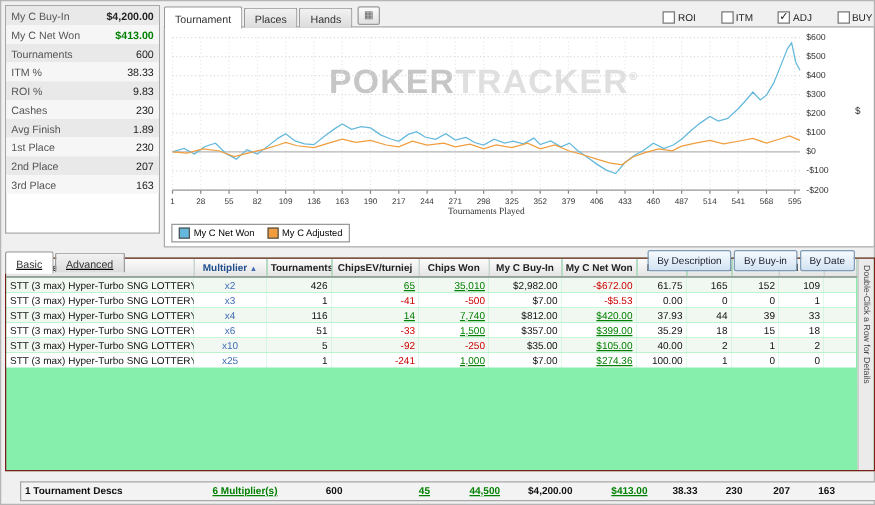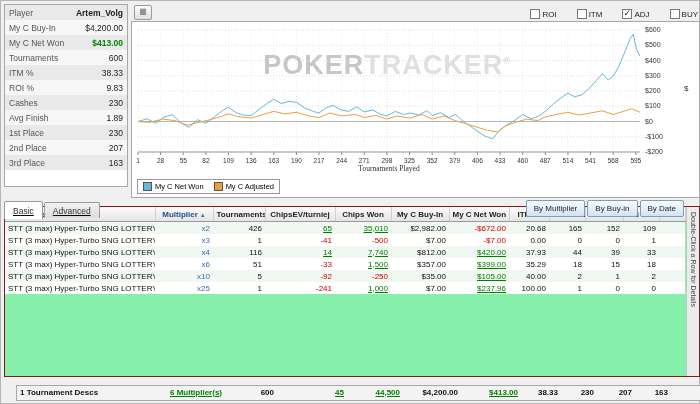--- a/index.html
+++ b/index.html
@@ -71,43 +71,39 @@
     overflow:hidden;padding:0 3px;background:linear-gradient(#fcfcfc,#e4e4e4);
     border-right:1px solid #d0d0d0;border-bottom:1px solid #9a9a9a;}
   th.mult-h{color:#1f4e8c;}
   .sort-arrow{color:#3f6cb4;font-size:6px;margin-left:2px;}
   td{height:12px;font-size:8px;padding:0 3px;white-space:nowrap;overflow:hidden;color:#111;}
   #results-table tbody tr:nth-child(odd){background:#f1f7f1;}
   #results-table tbody tr:nth-child(even){background:#fff;}
   .al{text-align:left;}.ar{text-align:right;}.ac{text-align:center;}
   .pos{color:var(--pos);text-decoration:underline;}
   .neg{color:var(--neg);}
-  .mult{color:var(--mult);}
+  .mult{color:var(--mult);text-align:center;}
   .strip{position:absolute;right:0;top:0;bottom:0;width:12px;background:#ebebeb;
     border-left:1px solid #c5c5c5;display:flex;justify-content:center;}
   .strip span{writing-mode:vertical-rl;font-size:7px;color:#444;margin-top:5px;white-space:nowrap;}
 
   
   .totals{position:absolute;left:3px;bottom:2px;width:694px;height:14px;
     background:#f3f3f3;border:1px solid #a8a8a8;overflow:hidden;margin-left:12px;}
   #totals-table{width:680px;}
   #totals-table td{font-weight:bold;height:12px;overflow:visible;}
 </style>
 </head>
 <body>
 
 <div class="app">
 
   <aside class="overview">
     <div id="ov-rows">
         <div class="ov-row">
-          <span class="lbl">Player</span>
-          <span class="val">Artem_Volg</span>
-        </div>
-        <div class="ov-row">
           <span class="lbl">My C Buy-In</span>
           <span class="val">$4,200.00</span>
         </div>
         <div class="ov-row green">
           <span class="lbl">My C Net Won</span>
           <span class="val">$413.00</span>
         </div>
         <div class="ov-row">
           <span class="lbl">Tournaments</span>
           <span class="val">600</span>
@@ -137,20 +133,25 @@
           <span class="val">207</span>
         </div>
         <div class="ov-row">
           <span class="lbl">3rd Place</span>
           <span class="val">163</span>
         </div>
       </div>
   </aside>
 
   <div class="topbar">
+    <div id="chart-tabs" style="display:flex;align-items:flex-end;">
+        <div class="tab active">Tournament</div>
+        <div class="tab">Places</div>
+        <div class="tab">Hands</div>
+      </div>
     <div class="icon-btn">▦</div>
     <div class="checks" id="checks">
         <span class="chk">
           <span class="box"></span>
           <span>ROI</span>
         </span>
         <span class="chk">
           <span class="box"></span>
           <span>ITM</span>
         </span>
@@ -274,21 +275,21 @@
         </span>
       </div>
   </div>
 
   <div class="table-bar">
     <div id="results-tabs" style="display:flex;align-items:flex-end;text-decoration:underline;">
         <div class="tab active">Basic</div>
         <div class="tab">Advanced</div>
       </div>
     <div class="view-buttons" id="view-buttons">
-        <div class="vbtn">By Multiplier</div>
+        <div class="vbtn">By Description</div>
         <div class="vbtn">By Buy-in</div>
         <div class="vbtn">By Date</div>
       </div>
   </div>
 
   <div class="table-wrap">
     <table id="results-table">
         <colgroup>
           <col style="width: 150px;">
           <col style="width: 58px;">
@@ -321,34 +322,34 @@
         </thead>
         <tbody>
           <tr>
             <td class="al ">STT (3 max) Hyper-Turbo SNG LOTTERY</td>
             <td class="ar mult">x2</td>
             <td class="ar ">426</td>
             <td class="ar pos">65</td>
             <td class="ar pos">35,010</td>
             <td class="ar ">$2,982.00</td>
             <td class="ar neg">-$672.00</td>
-            <td class="ar ">20.68</td>
+            <td class="ar ">61.75</td>
             <td class="ar ">165</td>
             <td class="ar ">152</td>
             <td class="ar ">109</td>
             <td class="al "></td>
           </tr>
           <tr>
             <td class="al ">STT (3 max) Hyper-Turbo SNG LOTTERY</td>
             <td class="ar mult">x3</td>
             <td class="ar ">1</td>
             <td class="ar neg">-41</td>
             <td class="ar neg">-500</td>
             <td class="ar ">$7.00</td>
-            <td class="ar neg">-$7.00</td>
+            <td class="ar neg">-$5.53</td>
             <td class="ar ">0.00</td>
             <td class="ar ">0</td>
             <td class="ar ">0</td>
             <td class="ar ">1</td>
             <td class="al "></td>
           </tr>
           <tr>
             <td class="al ">STT (3 max) Hyper-Turbo SNG LOTTERY</td>
             <td class="ar mult">x4</td>
             <td class="ar ">116</td>
@@ -390,21 +391,21 @@
             <td class="ar ">2</td>
             <td class="al "></td>
           </tr>
           <tr>
             <td class="al ">STT (3 max) Hyper-Turbo SNG LOTTERY</td>
             <td class="ar mult">x25</td>
             <td class="ar ">1</td>
             <td class="ar neg">-241</td>
             <td class="ar pos">1,000</td>
             <td class="ar ">$7.00</td>
-            <td class="ar pos">$237.96</td>
+            <td class="ar pos">$274.36</td>
             <td class="ar ">100.00</td>
             <td class="ar ">1</td>
             <td class="ar ">0</td>
             <td class="ar ">0</td>
             <td class="al "></td>
           </tr>
         </tbody>
       </table>
     <div class="strip">
       <span>Double-Click a Row for Details</span>

